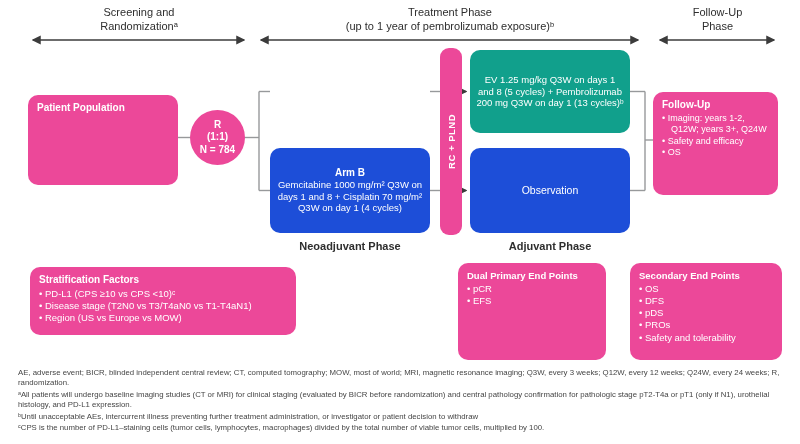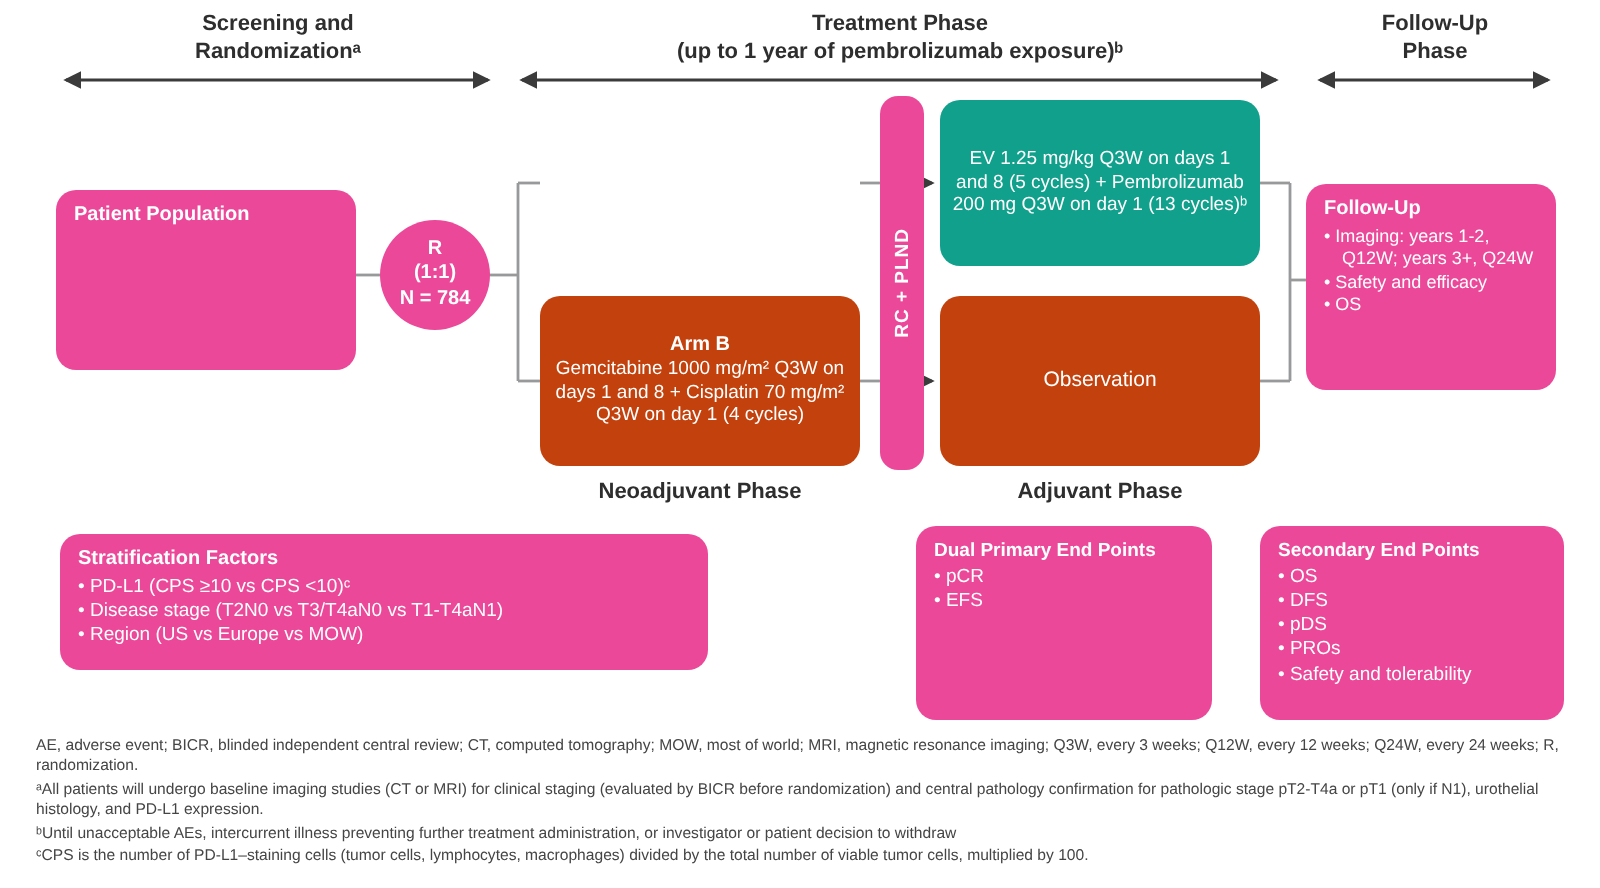--- a/index.html
+++ b/index.html
@@ -3,27 +3,27 @@
 <meta charset="utf-8">
 <style>
   html,body{margin:0;padding:0;background:#ffffff;}
   .canvas{
     position:relative;width:800px;height:444px;background:#ffffff;
     font-family:"Liberation Sans","DejaVu Sans",sans-serif;overflow:hidden;
   }
   .connectors{position:absolute;left:0;top:0;z-index:0;}
   .abs{position:absolute;box-sizing:border-box;z-index:1;}
   .phase-header{
-    text-align:center;font-weight:bold;font-size:11px;line-height:1.25;
+    text-align:center;font-weight:normal;font-size:11px;line-height:1.25;
     color:#2e2e2e;white-space:pre-line;
   }
   .box{border-radius:10px;color:#ffffff;}
   .gray{background:#ec4899;}
   .teal{background:#11A08C;}
-  .maroon{background:#c2410c;}
+  .maroon{background:#1d4ed8;}
   .info-box{padding:7px 9px;text-align:left;}
   .box-title{font-weight:bold;font-size:10px;line-height:1.25;margin:0 0 1px 0;}
   .box-title.nowrap{white-space:nowrap;}
   ul.bullets{margin:0;padding:0;list-style:none;font-size:9.5px;line-height:1.28;}
   ul.bullets.small{font-size:9px;}
   ul.bullets li{padding-left:9px;text-indent:-9px;}
   ul.bullets li::before{content:"• ";}
   .arm-box{
     display:flex;flex-direction:column;justify-content:center;
     text-align:center;padding:4px 6px;font-size:9.5px;line-height:1.22;
@@ -119,21 +119,21 @@
     <ul class="bullets small">
         <li>Imaging: years 1-2, Q12W; years 3+, Q24W</li>
         <li>Safety and efficacy</li>
         <li>OS</li>
       </ul>
   </div>
 
   <div class="abs phase-sublabel" style="left:260px;top:240px;width:180px;">Neoadjuvant Phase</div>
   <div class="abs phase-sublabel" style="left:460px;top:240px;width:180px;">Adjuvant Phase</div>
 
-  <div class="abs box gray info-box" style="left:30px;top:267px;width:324px;height:68px;">
+  <div class="abs box gray info-box" style="left:30px;top:267px;width:266px;height:68px;">
     <div class="box-title">Stratification Factors</div>
     <ul class="bullets">
         <li>PD-L1 (CPS ≥10 vs CPS &lt;10)ᶜ</li>
         <li>Disease stage (T2N0 vs T3/T4aN0 vs T1-T4aN1)</li>
         <li>Region (US vs Europe vs MOW)</li>
       </ul>
   </div>
 
   <div class="abs box gray info-box" style="left:458px;top:263px;width:148px;height:97px;">
     <div class="box-title nowrap" style="font-size:9.5px;">Dual Primary End Points</div>

